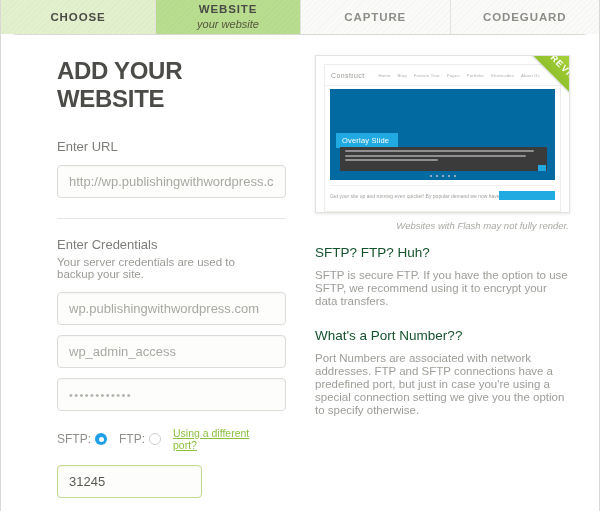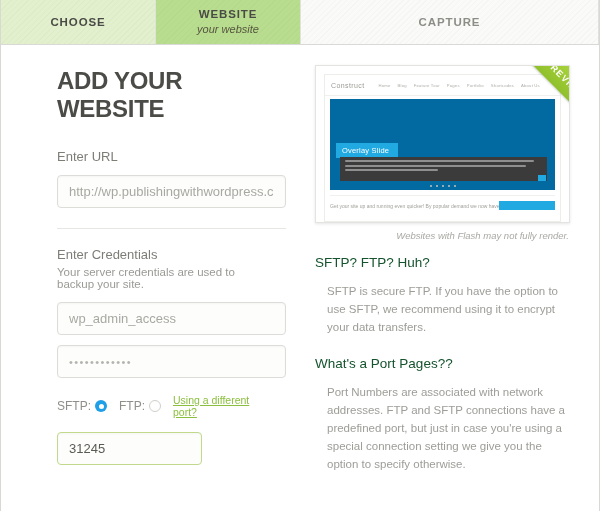--- a/index.html
+++ b/index.html
@@ -22,24 +22,25 @@
     background: #ffffff;
     box-sizing: border-box;
     border-left: 1px solid #d8d8d4;
     border-right: 1px solid #d8d8d4;
     overflow: hidden;
   }
 
   
   .tabbar {
     display: flex;
-    height: 45px;
+    height: 35px;
     background: #fbfbfa;
     border-bottom: 1px solid #d9d9d5;
     box-sizing: border-box;
+    border-radius: 18px;
   }
   .tab {
     position: relative;
     display: flex;
     flex-direction: column;
     align-items: center;
     justify-content: center;
     box-sizing: border-box;
     border-right: 1px solid #e2e2dd;
     background-image: repeating-linear-gradient(
@@ -370,23 +371,23 @@
   .info-block { margin-left: 9px; margin-top: 14px; }
   .info-h {
     font-size: 13.5px;
     color: #14532d;
     margin: 0 0 9px 0;
     font-weight: normal;
   }
   .info-h.second { margin-top: 20px; }
   .info-p {
     font-size: 11.5px;
-    line-height: 18px;
+    line-height: 13px;
     color: #9d9d98;
-    margin: 12px;
+    margin: 0;
     max-width: 255px;
   }
 </style>
 </head>
 <body>
 
 <div class="app">
 
   <div class="tabbar">
 
@@ -396,37 +397,41 @@
 
     <div class="tab tab-connect">
       <div class="tab-title">WEBSITE</div>
       <div class="tab-sub">your website</div>
     </div>
 
     <div class="tab tab-capture">
       <div class="tab-title">CAPTURE</div>
     </div>
 
+    <div class="tab tab-codeguard">
+      <div class="tab-title">CODEGUARD</div>
+    </div>
 
   </div>
 
   <div class="content">
 
     <div class="col-left">
 
       <h1 class="page-title">ADD YOUR WEBSITE</h1>
 
       <div class="field-label">Enter URL</div>
       <input class="txtinput" type="text" value="http://wp.publishingwithwordpress.com" style="">
 
       <div class="divider"></div>
 
       <div class="field-label tight">Enter Credentials</div>
       <div class="field-help">Your server credentials are used to backup your site.</div>
 
+      <input class="txtinput stacked" type="text" value="wp.publishingwithwordpress.com" style="">
 
       <input class="txtinput stacked" type="text" value="wp_admin_access" style="">
 
       <input class="txtinput stacked pwd" type="text" value="••••••••••••" style="">
 
       <div class="proto-row">
         <div class="proto-item">
           <span class="lbl">SFTP:</span>
           <span class="radio on"></span>
         </div>
@@ -491,21 +496,21 @@
 
         </div>
 
         <div class="preview-caption">Websites with Flash may not fully render.</div>
       </div>
 
       <div class="info-block">
         <h3 class="info-h">SFTP? FTP? Huh?</h3>
         <p class="info-p">SFTP is secure FTP. If you have the option to use SFTP, we recommend using it to encrypt your data transfers.</p>
 
-        <h3 class="info-h second">What's a Port Pages??</h3>
+        <h3 class="info-h second">What's a Port Number??</h3>
         <p class="info-p">Port Numbers are associated with network addresses. FTP and SFTP connections have a predefined port, but just in case you're using a special connection setting we give you the option to specify otherwise.</p>
       </div>
 
     </div>
 
   </div>
 
 </div>
 
 </body></html>

